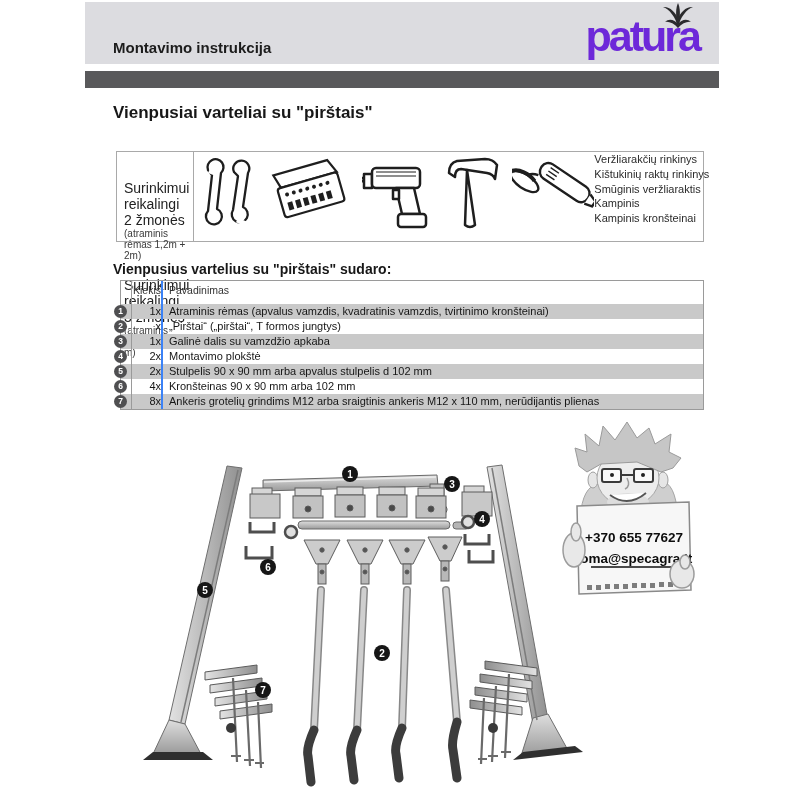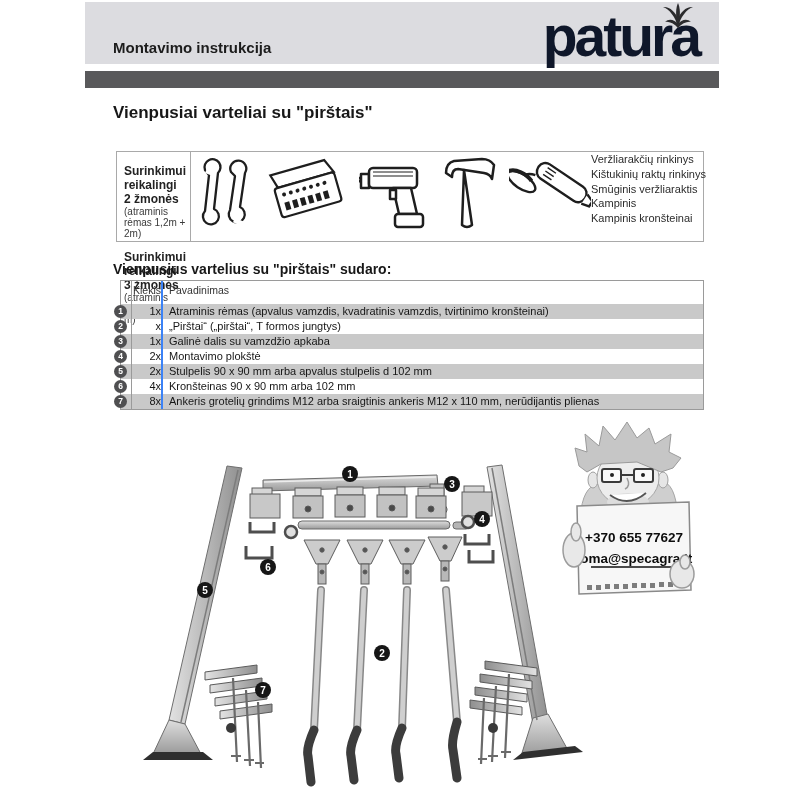--- a/index.html
+++ b/index.html
@@ -3,31 +3,31 @@
 <meta charset="utf-8">
 <style>
   html,body{margin:0;padding:0;}
   body{width:806px;height:806px;background:#fff;font-family:"Liberation Sans",sans-serif;color:#111;}
   .page{position:relative;width:806px;height:806px;overflow:hidden;background:#fff;}
 
   
   .hdr{position:absolute;left:85px;top:2px;width:634px;height:62px;background:#dcdce0;}
   .hdr-title{position:absolute;left:28px;top:37px;font-size:15px;font-weight:bold;color:#1c1c1c;}
   .logo{position:absolute;right:20px;top:2px;height:64px;}
-  .logo-text{font-size:57px;font-weight:800;letter-spacing:-3px;color:#0f172a;line-height:64px;}
+  .logo-text{font-size:43px;font-weight:800;letter-spacing:-3px;color:#6d28d9;line-height:64px;}
   .leaf{position:absolute;right:4px;top:-1px;}
   .bar{position:absolute;left:85px;top:71px;width:634px;height:17px;background:#59595b;}
 
   .title{position:absolute;left:113px;top:103px;margin:0;font-size:17px;font-weight:bold;color:#171717;}
 
   
   .reqbox{position:absolute;left:116px;top:151px;width:586px;height:89px;border:1px solid #a9a9a9;display:flex;background:#fff;}
   .req-left{width:161px;border-right:1px solid #a9a9a9;padding:12px 4px 0 7px;box-sizing:border-box;}
   .req-item{margin-bottom:11px;}
-  .req-bold{font-size:12px;font-weight:bold;color:#222;}
+  .req-bold{font-size:14px;font-weight:normal;color:#222;margin-top:16px;}
   .req-note{font-size:10px;color:#3a3a3a;}
   .req-right{flex:1;display:flex;align-items:flex-start;padding:0 6px 0 8px;}
   .tools-icons{flex:1;display:flex;align-items:center;justify-content:center;gap:13px;}
   .tools-list{width:150px;list-style:none;margin:0;padding:0;font-size:11px;line-height:14.8px;color:#2b2b2b;}
 
   .subhead{position:absolute;left:113px;top:261px;margin:0;font-size:14px;font-weight:bold;color:#171717;}
 
   
   .ptable{position:absolute;left:120px;top:280px;width:584px;border:1px solid #9a9a9a;box-sizing:border-box;}
   .trow,.thead{display:grid;grid-template-columns:10px 30px 1fr;align-items:center;}

